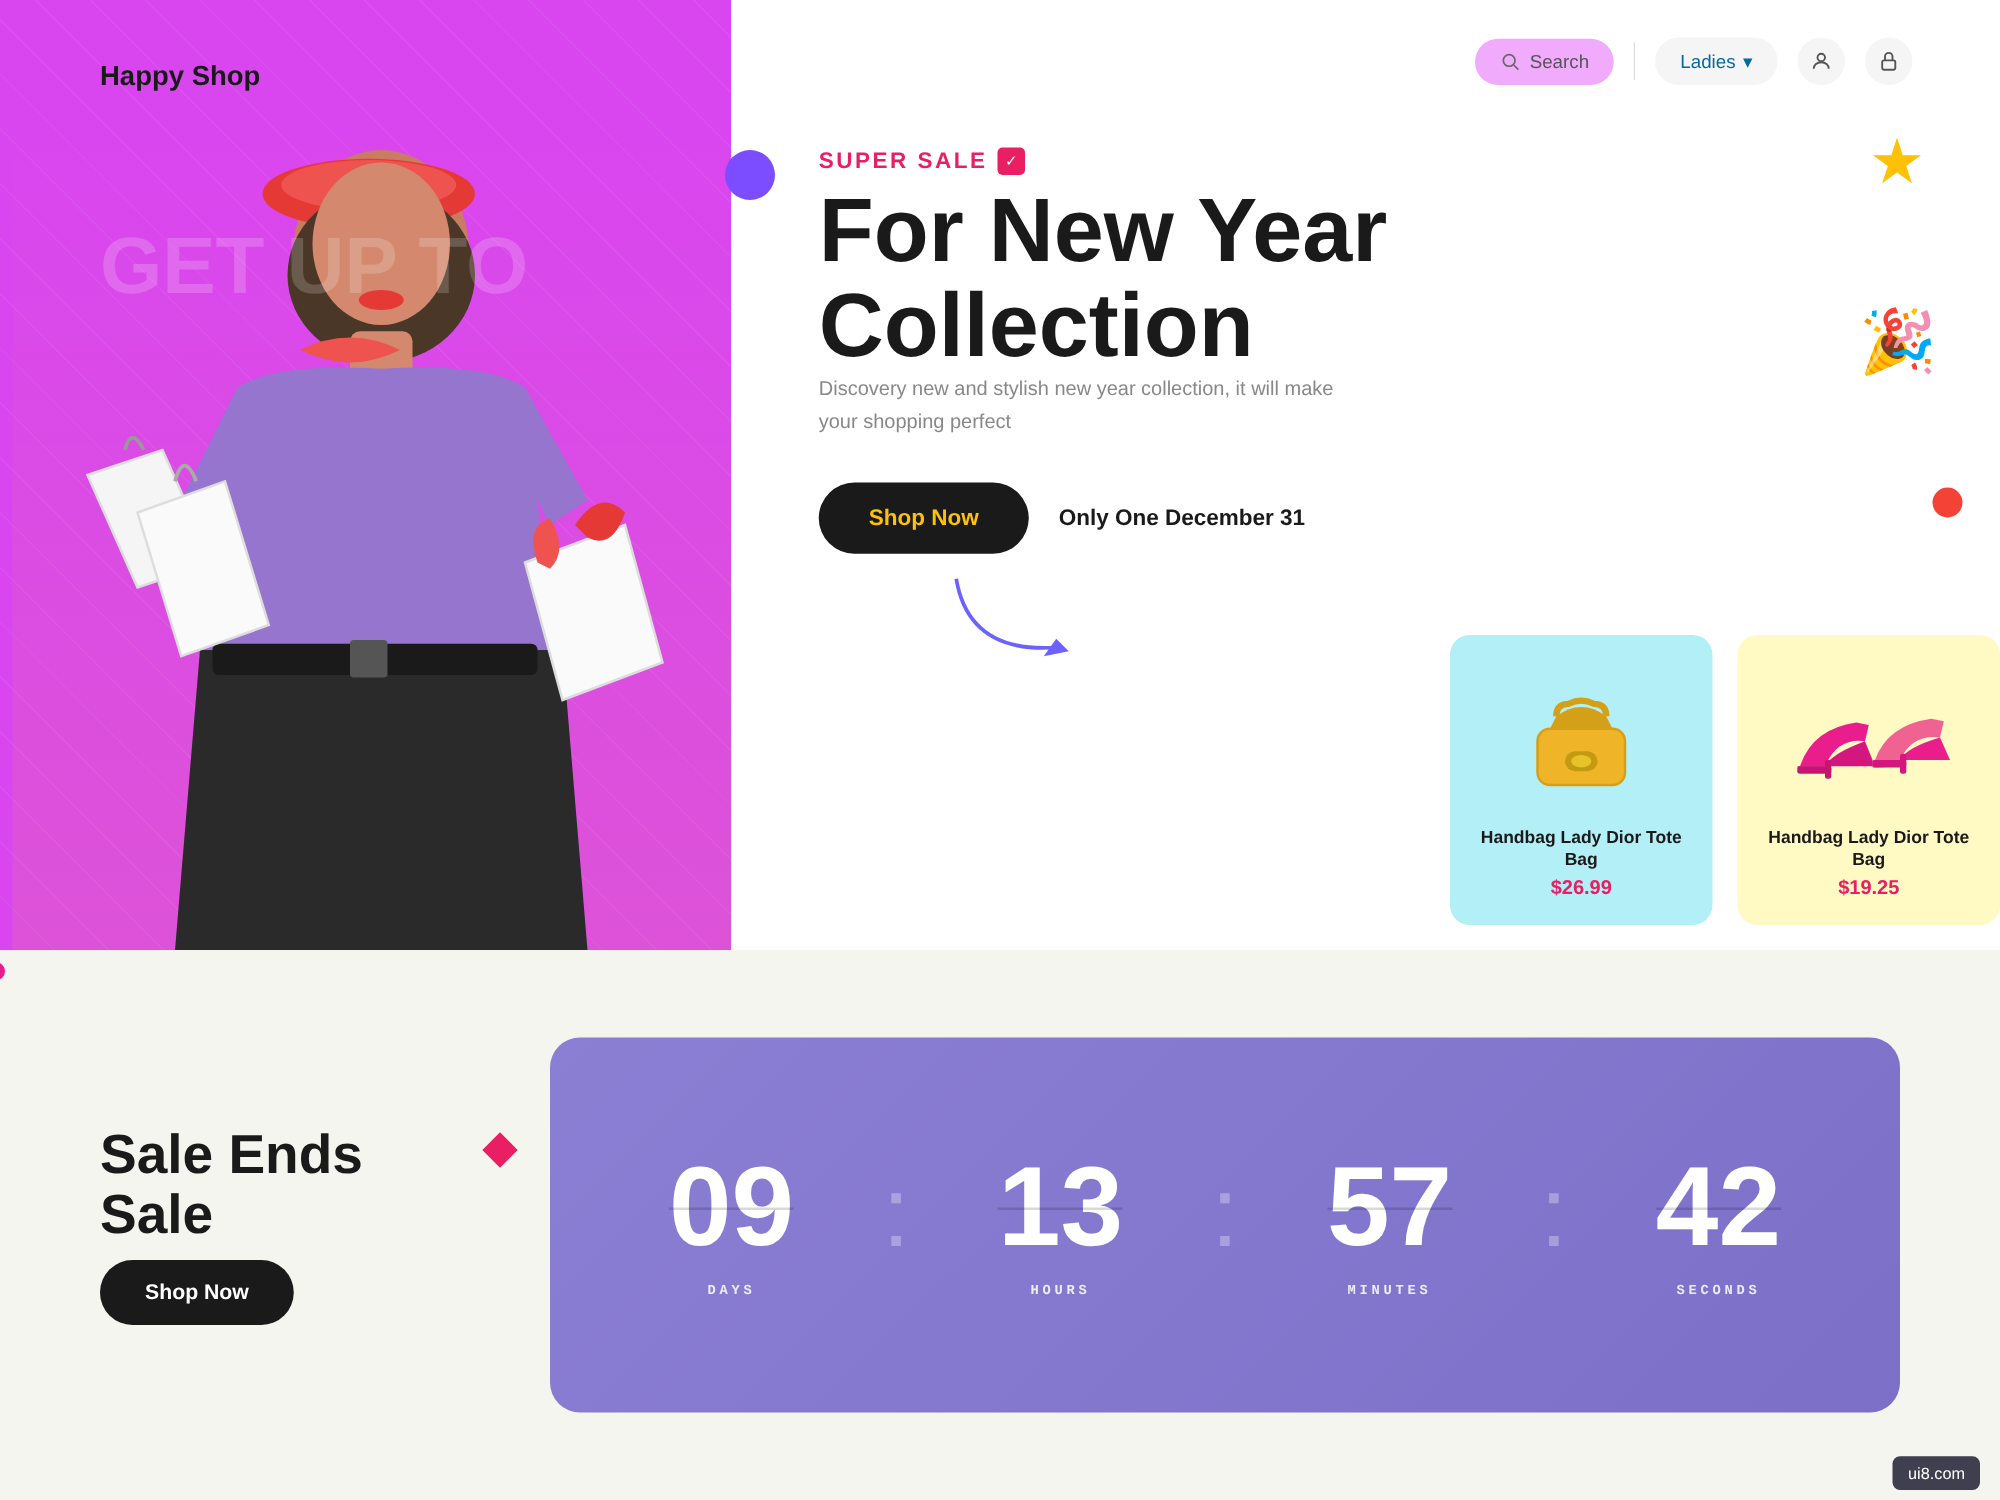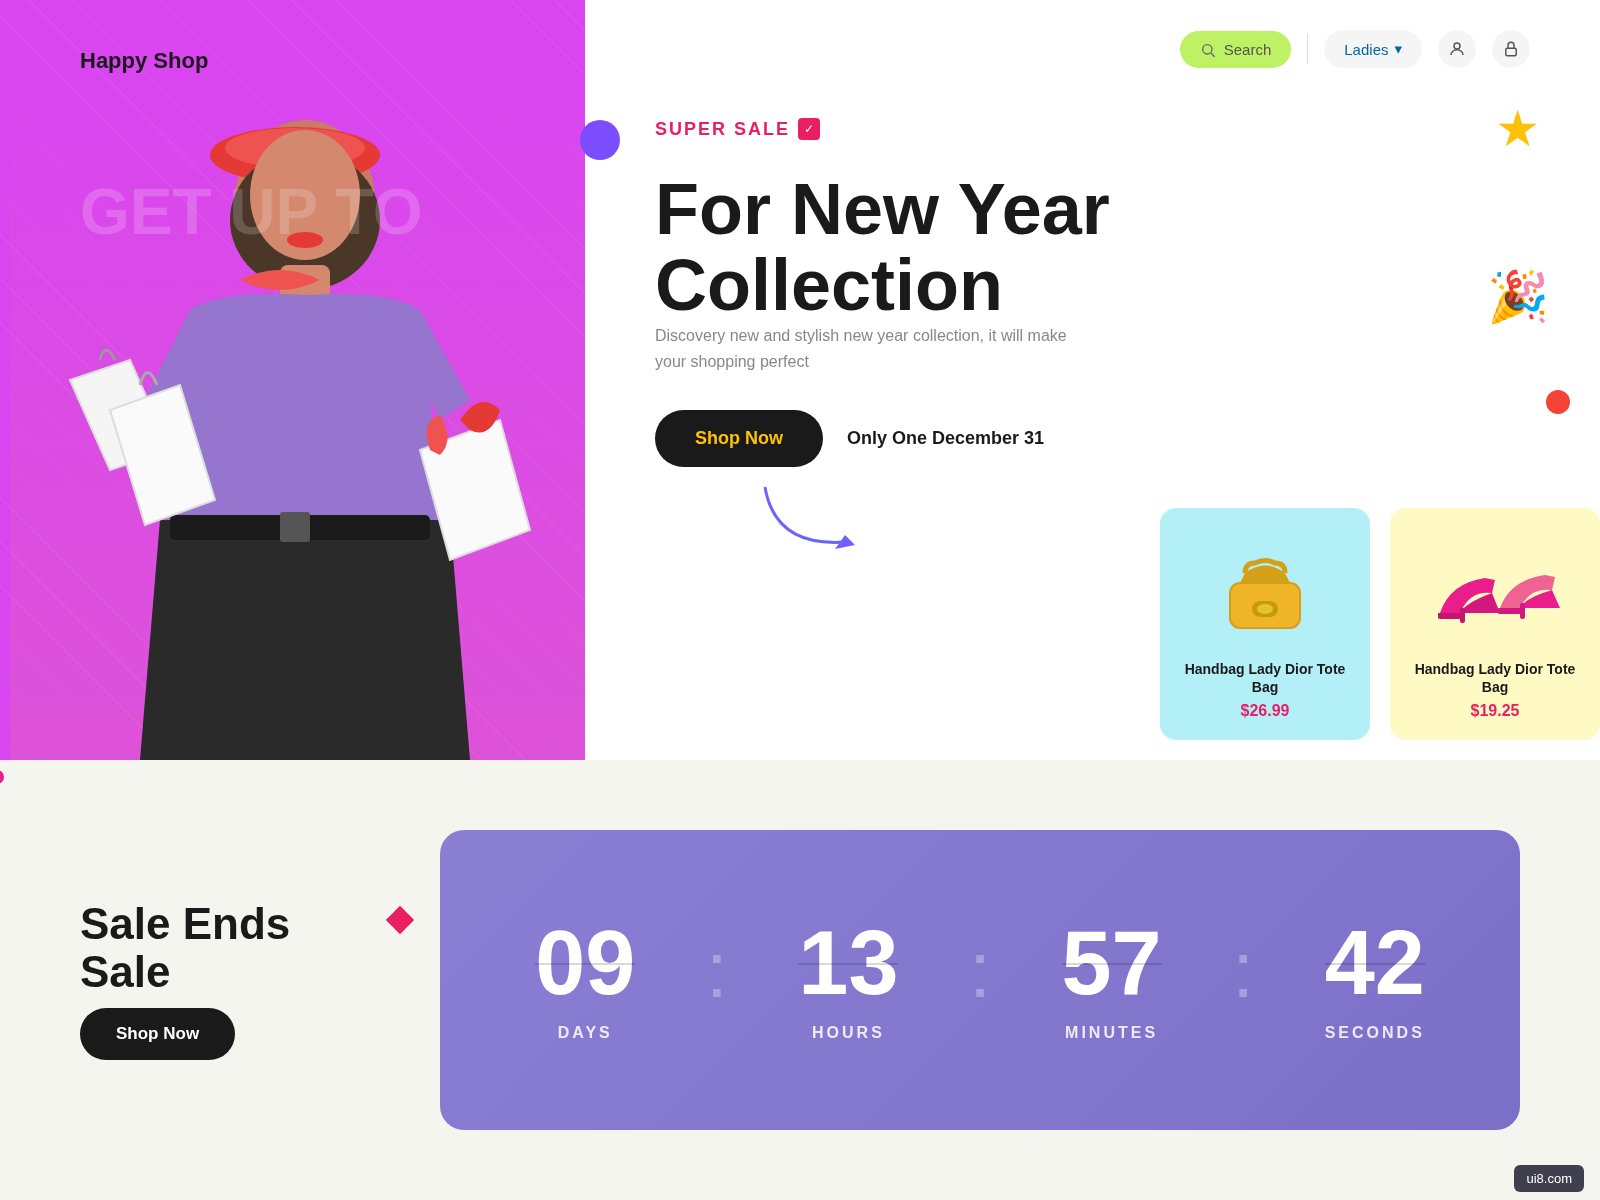--- a/index.html
+++ b/index.html
@@ -62,23 +62,23 @@
     
     .nav-bar {
       display: flex;
       align-items: center;
       justify-content: flex-end;
       padding: 30px 0;
       gap: 16px;
     }
     .search-box {
       display: flex;
-      align-items: flex-end;
+      align-items: flex-start;
       gap: 8px;
-      background: #bef264;
+      background: #f0abfc;
       border-radius: 25px;
       padding: 10px 20px;
       cursor: pointer;
     }
     .search-icon-svg { width: 16px; height: 16px; }
     .search-text { font-size: 15px; color: #555; }
     .divider-v { width: 1px; height: 30px; background: #ddd; }
     .ladies-btn {
       display: flex;
       align-items: center;
@@ -95,23 +95,23 @@
       background: #f5f5f5;
       border-radius: 50%;
       display: flex; align-items: center; justify-content: center;
       cursor: pointer;
     }
 
     
     .hero-content { padding-top: 20px; }
     .super-sale-badge {
       display: flex;
-      align-items: center;
+      align-items: flex-start;
       gap: 8px;
-      margin-bottom: 32px;
+      margin-bottom: 8px;
     }
     .super-sale-text {
       font-size: 18px;
       font-weight: 700;
       color: #e91e63;
       letter-spacing: 2px;
       text-transform: uppercase;
     }
     .badge-check {
       width: 22px; height: 22px;
@@ -307,25 +307,26 @@
     .countdown-number::after {
       content: '';
       position: absolute;
       left: 0;
       top: 50%;
       width: 100%;
       height: 2px;
       background: rgba(0,0,0,0.15);
     }
     .countdown-label {
-      font-size: 16px;
+      font-size: 11px;
       font-weight: 600;
       color: rgba(255,255,255,0.85);
       letter-spacing: 3px;
       text-transform: uppercase;
+      font-family: Liberation Mono, monospace;
     }
     .countdown-divider {
       font-size: 80px;
       color: rgba(255,255,255,0.3);
       font-weight: 300;
       margin-bottom: 20px;
     }
 
     
     .watermark {

